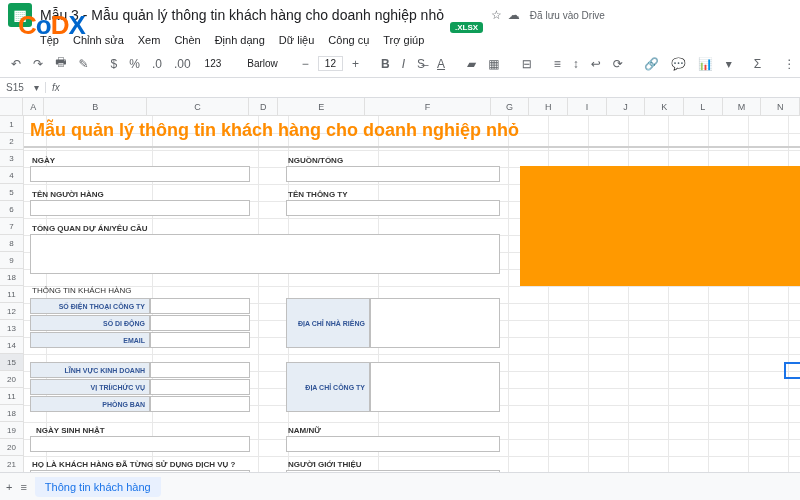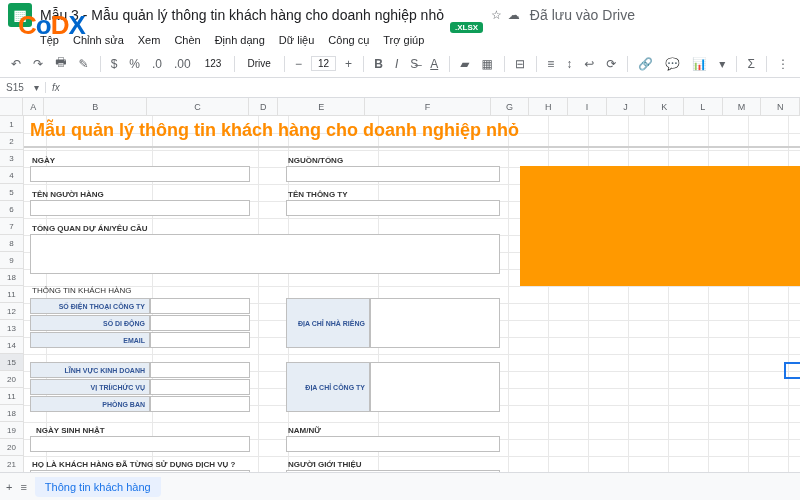--- a/index.html
+++ b/index.html
@@ -5,21 +5,21 @@
   * { box-sizing: border-box; margin: 0; padding: 0; }
   body { font-family: Arial, sans-serif; font-size: 11px; background: #fff; width: 800px; height: 500px; overflow: hidden; position: relative; }
 
   
   .titlebar { display: flex; align-items: center; padding: 4px 8px; height: 30px; }
   .sheets-logo { width: 24px; height: 24px; background: #0f9d58; border-radius: 3px; display: flex; align-items: center; justify-content: center; color: #fff; font-size: 14px; font-weight: bold; margin-right: 8px; }
   .doc-title { font-size: 14px; color: #202124; margin-right: 6px; }
   .xlsx-badge { background: #0f9d58; color: #fff; font-size: 8px; font-weight: bold; padding: 1px 5px; border-radius: 3px; margin-right: 8px; margin-top: 24px; }
   .title-icons { display: flex; gap: 6px; color: #5f6368; font-size: 12px; align-items: center; }
   .title-icons span { cursor: pointer; }
-  .drive-status { font-size: 14px; color: #5f6368; margin-left: 4px; }
+  .drive-status { font-size: 10px; color: #5f6368; margin-left: 4px; }
 
   
   .menubar { display: flex; align-items: center; padding: 0 40px; height: 20px; font-size: 11px; color: #202124; gap: 14px; }
   .menubar span { cursor: pointer; }
 
   
   .toolbar { display: flex; align-items: center; padding: 3px 8px; height: 28px; border-bottom: 1px solid #dadce0; gap: 6px; color: #5f6368; font-size: 12px; }
   .toolbar .sep { width: 1px; height: 16px; background: #dadce0; margin: 0 2px; }
   .toolbar .tb-item { cursor: pointer; padding: 2px 3px; display: flex; align-items: center; }
   .zoom-box, .font-box, .fontsize-box { border: 1px solid transparent; padding: 1px 4px; font-size: 10px; color: #202124; }
@@ -100,21 +100,21 @@
   <span class="tb-item">↷</span>
   <span class="tb-item">🖶</span>
   <span class="tb-item">✎</span>
   <span class="sep"></span>
   <span class="tb-item">$</span>
   <span class="tb-item">%</span>
   <span class="tb-item">.0</span>
   <span class="tb-item">.00</span>
   <span class="zoom-box">123</span>
   <span class="sep"></span>
-  <span class="font-box">Drive</span>
+  <span class="font-box">Barlow</span>
   <span class="sep"></span>
   <span class="tb-item">−</span>
   <span class="fontsize-box">12</span>
   <span class="tb-item">+</span>
   <span class="sep"></span>
   <span class="tb-item">
       <b>B</b>
     </span>
   <span class="tb-item">
       <i>I</i>

